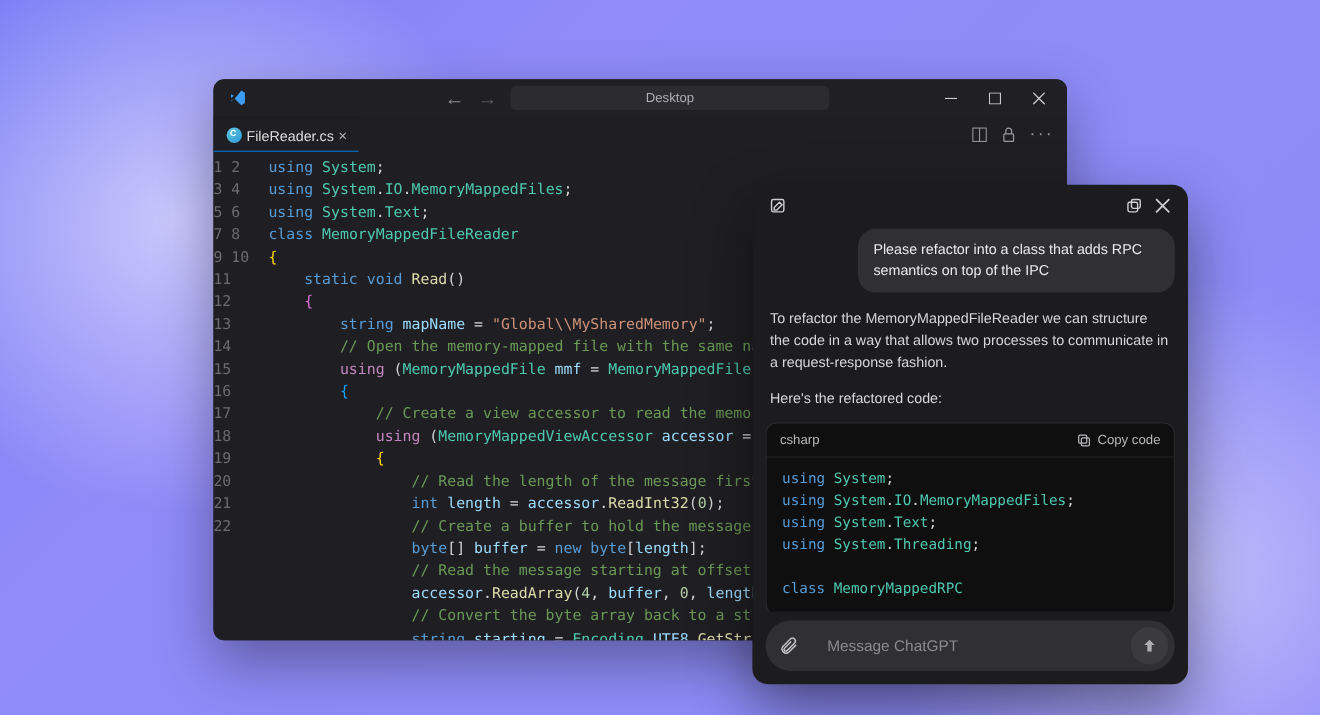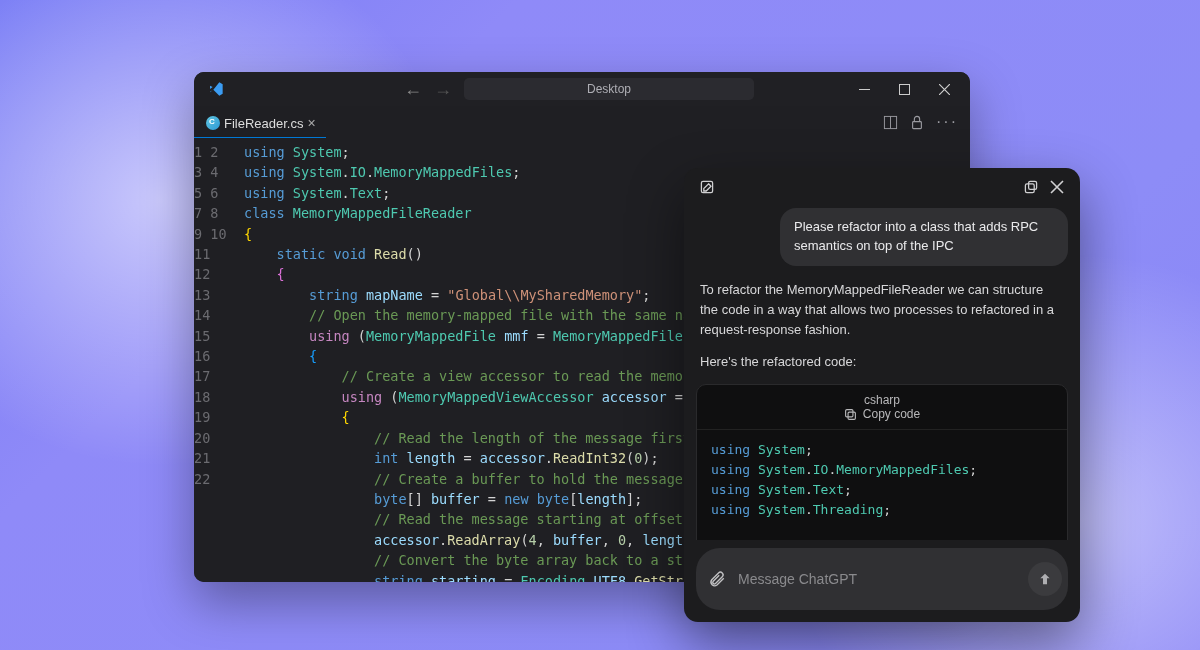--- a/index.html
+++ b/index.html
@@ -76,30 +76,30 @@
     margin:2px 12px 14px auto;max-width:260px;background:#303033;border-radius:16px;
     padding:10px 14px;font-size:13px;line-height:1.45;color:#eaeaec;
   }
   .assist{padding:0 16px;font-size:13px;line-height:1.55;color:#d7d7d9;}
   .assist p{margin:0 0 12px 0;}
   .codecard{
     margin:8px 12px 0;background:#0f0f10;border-radius:10px;border:1px solid #2a2a2c;
   }
   .codecard-hdr{
     display:flex;align-items:center;justify-content:space-between;
-    padding:8px 12px;color:#b8b8ba;font-size:12px;border-bottom:1px solid #222;flex-direction:column;
+    padding:8px 12px;color:#b8b8ba;font-size:12px;border-bottom:1px solid #222;
   }
   .copy{display:flex;align-items:center;gap:6px;}
   .codecard-body{
     padding:10px 14px 12px;font-family:Consolas,Menlo,monospace;font-size:13px;line-height:20px;
     white-space:pre;color:#d4d4d4;
   }
   .chat-input{
-    height:62px;margin:8px 12px 12px;background:#303033;border-radius:24px;
-    display:flex;align-items:center;padding:0 6px 0 12px;gap:10px;
+    height:46px;margin:8px 12px 12px;background:#303033;border-radius:24px;
+    display:flex;align-items:center;padding:0 6px 0 12px;gap:24px;
   }
   .chat-input input{
     flex:1;border:none;background:transparent;color:#e8e8ea;font-size:14px;outline:none;
   }
   .chat-input input::placeholder{color:#8a8a8d;}
   .sendbtn{width:34px;height:34px;border-radius:50%;background:#3b3b3e;display:flex;align-items:center;justify-content:center;color:#aeaeb1;}
   .attach{color:#c2c2c4;}
   svg{display:block;}
 </style>
 </head>
@@ -227,21 +227,21 @@
     <div class="hicon">
       <svg width="14" height="14">
           <path d="M1 1l12 12M13 1L1 13" stroke="currentColor" stroke-width="1.6"></path>
         </svg>
     </div>
   </div>
 
   <div class="chat-body">
     <div class="user-bubble">Please refactor into a class that adds RPC semantics on top of the IPC</div>
     <div class="assist">
-      <p>To refactor the MemoryMappedFileReader we can structure the code in a way that allows two processes to refactored in a request-response fashion.</p>
+      <p>To refactor the MemoryMappedFileReader we can structure the code in a way that allows two processes to communicate in a request-response fashion.</p>
       <p>Here's the refactored code:</p>
     </div>
     <div class="codecard">
       <div class="codecard-hdr">
         <span>csharp</span>
         <span class="copy">
           <svg width="13" height="13" viewBox="0 0 16 16" fill="none" stroke="currentColor" stroke-width="1.4">
               <rect x="5" y="5" width="9" height="9" rx="1.5"></rect>
               <rect x="2" y="2" width="9" height="9" rx="1.5"></rect>
             </svg>

